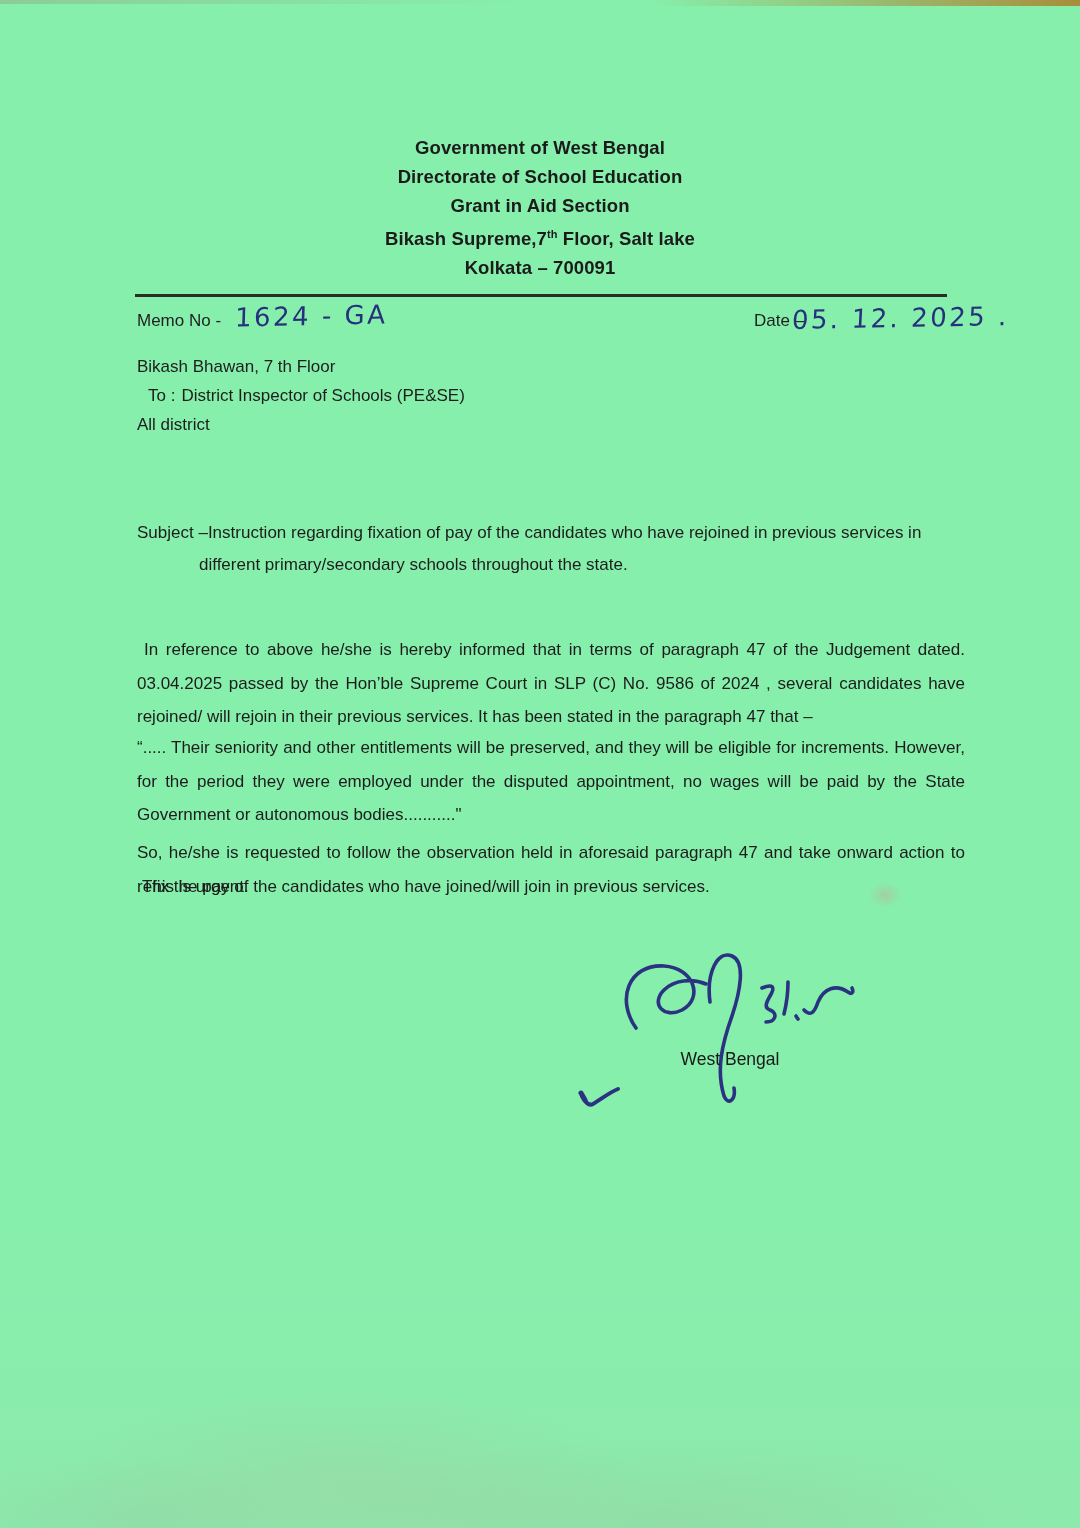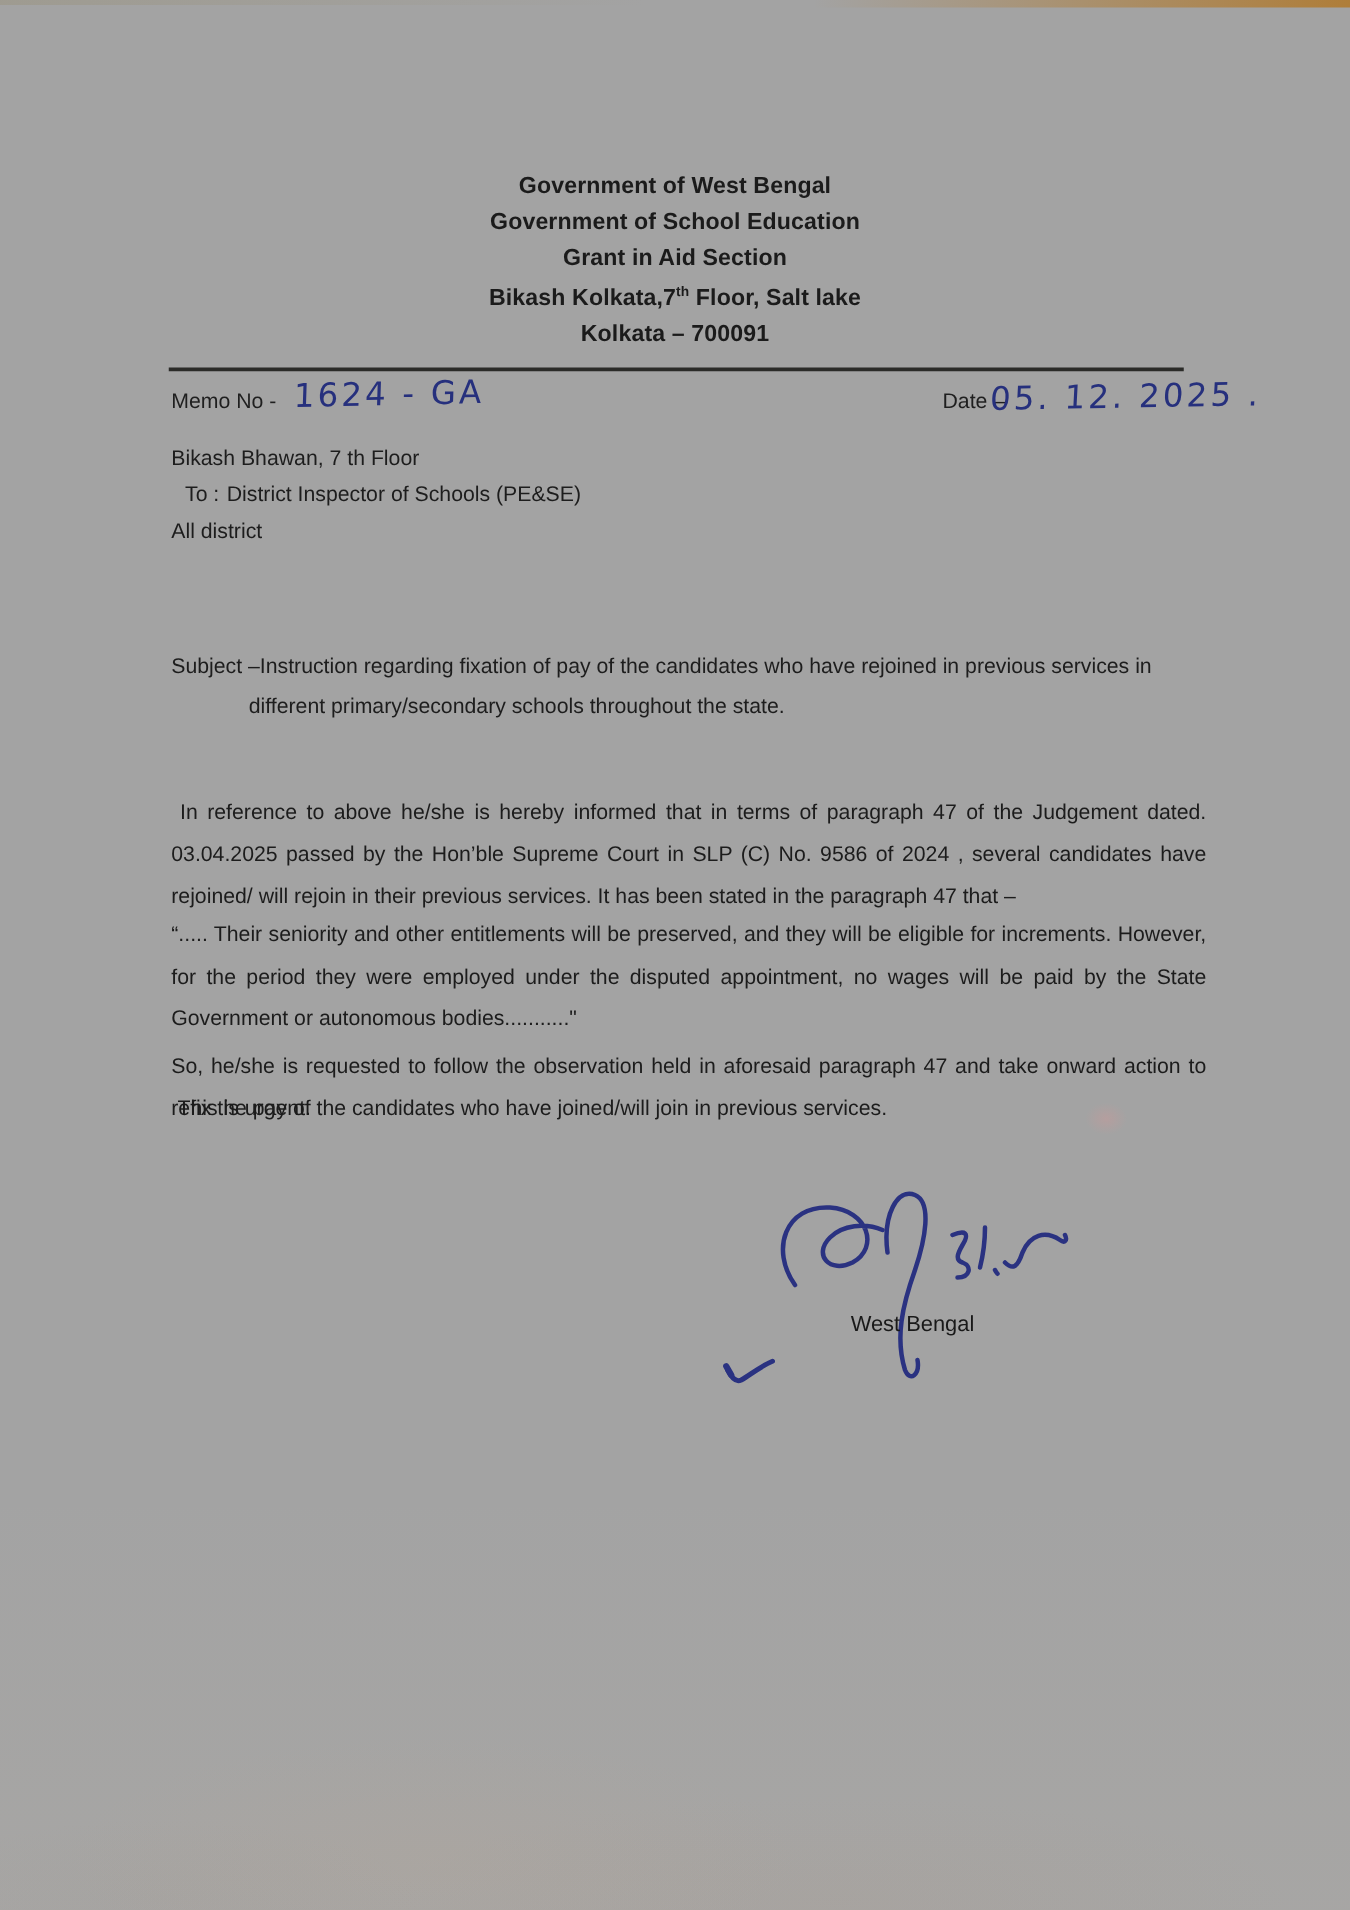--- a/index.html
+++ b/index.html
@@ -4,21 +4,21 @@
 <style>
   * { margin: 0; padding: 0; box-sizing: border-box; }
   html, body { background: #e8e8e4; }
   body { font-family: "Liberation Sans", sans-serif; }
 
   .page {
     position: relative;
     width: 1080px;
     height: 1528px;
     margin: 0 auto;
-    background: #a3a3a3;
+    background: #86efac;
     color: #1f1f1f;
     overflow: hidden;
   }
   
   .page::after {
     content: "";
     position: absolute;
     left: 0; right: 0; bottom: 0;
     height: 340px;
     background:
@@ -154,23 +154,23 @@
 <body>
 
 <div class="page">
 
   <div class="scan-edge-top-left"></div>
   <div class="scan-edge-top-right"></div>
   <div class="scan-smudge"></div>
 
   <div class="letterhead">
     <div>Government of West Bengal</div>
-    <div>Government of School Education</div>
+    <div>Directorate of School Education</div>
     <div>Grant in Aid Section</div>
-    <div><span>Bikash Kolkata,7</span><sup>th</sup><span> Floor, Salt lake</span></div>
+    <div><span>Bikash Supreme,7</span><sup>th</sup><span> Floor, Salt lake</span></div>
     <div>Kolkata – 700091</div>
   </div>
 
   <div class="header-rule"></div>
 
   <div class="memo-row">
     <span class="memo-label">Memo No -</span>
     <span class="hand memo-number">1624 - GA</span>
     <span class="date-label">Date –</span>
     <span class="hand date-value">05. 12. 2025 .</span>

